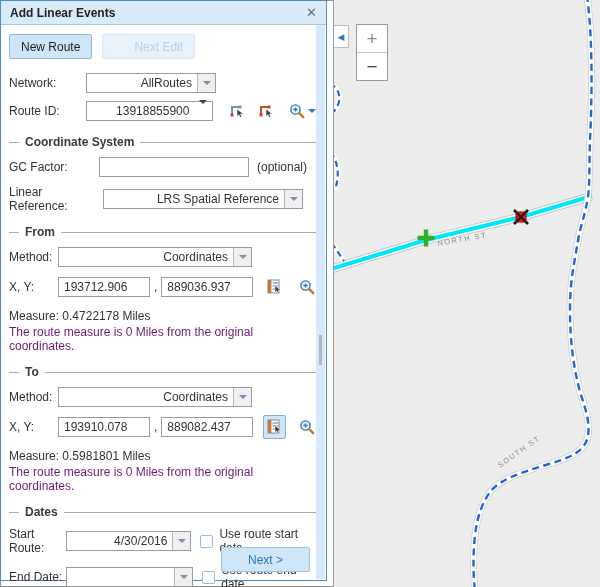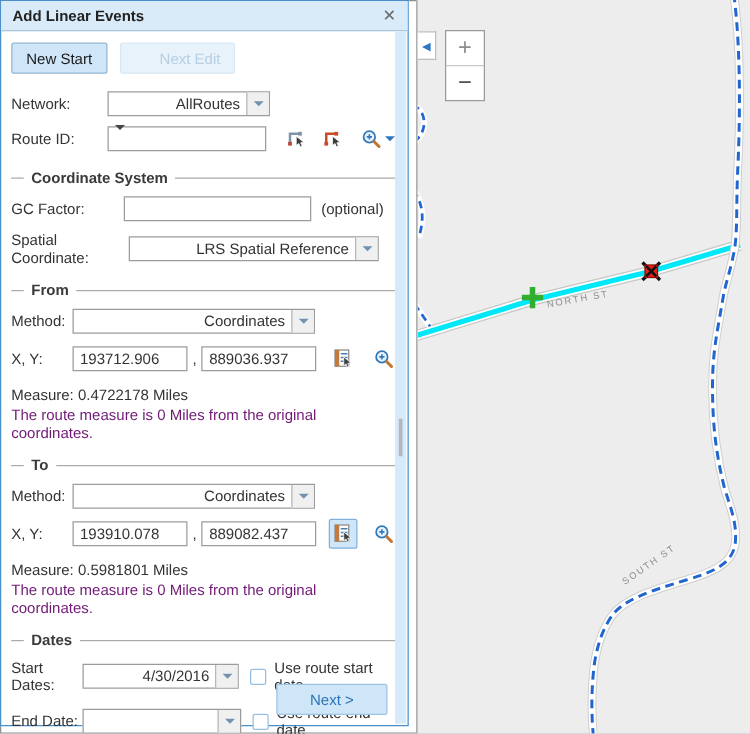--- a/index.html
+++ b/index.html
@@ -79,37 +79,38 @@
 
   <div class="panel">
     <div class="titlebar">
       <span class="title">Add Linear Events</span>
       <span class="closex">✕</span>
     </div>
 
     <div class="pbody">
 
       <div class="btnrow">
-        <div class="btn">New Start</div>
+        <div class="btn">New Route</div>
         <div class="btn disabled">Next Edit</div>
       </div>
 
       <div class="row mt8">
         <span class="lbl w75">Network:</span>
         <div class="combo" style="width:130px">
           <span class="val">AllRoutes</span>
           <span class="dbtn">
               <span class="tri"></span>
             </span>
         </div>
       </div>
 
       <div class="row" style="margin-top:6px">
         <span class="lbl w75">Route ID:</span>
         <div class="combo" style="width:130px">
+          <span class="val">13918855900</span>
           <span style="padding:0 5px"><span class="tri dark"></span></span>
         </div>
         <span class="iconbtn" style="margin-left:12px">
           <svg width="17" height="16" viewBox="0 0 17 16">
             <path d="M3 12 L3 4 L11 4" fill="none" stroke="#7d93a8" stroke-width="2"></path>
             <rect x="1.5" y="10.5" width="3" height="3" fill="#c0432e"></rect>
             <rect x="9.5" y="2.5" width="3" height="3" fill="#7d93a8"></rect>
             <path d="M8 6 L8 13.4 L10 11.8 L11.2 14.4 L12.7 13.8 L11.5 11.2 L14.2 10.9 Z" fill="#3d3d3d" stroke="#fff" stroke-width="0.6"></path>
           </svg>
         </span>
@@ -135,21 +136,21 @@
           <span>Coordinate System</span>
         </div>
 
       <div class="row">
         <span class="lbl w88">GC Factor:</span>
         <input class="tin" style="width: 138px;" value="">
         <span style="margin-left:8px">(optional)</span>
       </div>
 
       <div class="row mt8">
-        <span class="lbl w88" style="width:94px">Spatial Coordinate:</span>
+        <span class="lbl w88" style="width:94px">Linear Reference:</span>
         <div class="combo" style="width:200px">
           <span class="val">LRS Spatial Reference</span>
           <span class="dbtn">
               <span class="tri"></span>
             </span>
         </div>
       </div>
 
       <div class="legend">
           <span>From</span>
@@ -227,21 +228,21 @@
       </div>
 
       <div class="measure">Measure: 0.5981801 Miles</div>
       <div class="warn">The route measure is 0 Miles from the original coordinates.</div>
 
       <div class="legend">
           <span>Dates</span>
         </div>
 
       <div class="row">
-        <span class="lbl w57">Start Dates:</span>
+        <span class="lbl w57">Start Route:</span>
         <div class="combo" style="width:134px">
           <span class="val">4/30/2016</span>
           <span class="dbtn">
               <span class="tri"></span>
             </span>
         </div>
         <span class="cb" style="margin-left:9px"></span>
         <span style="margin-left:6px">Use route start date</span>
       </div>
 

